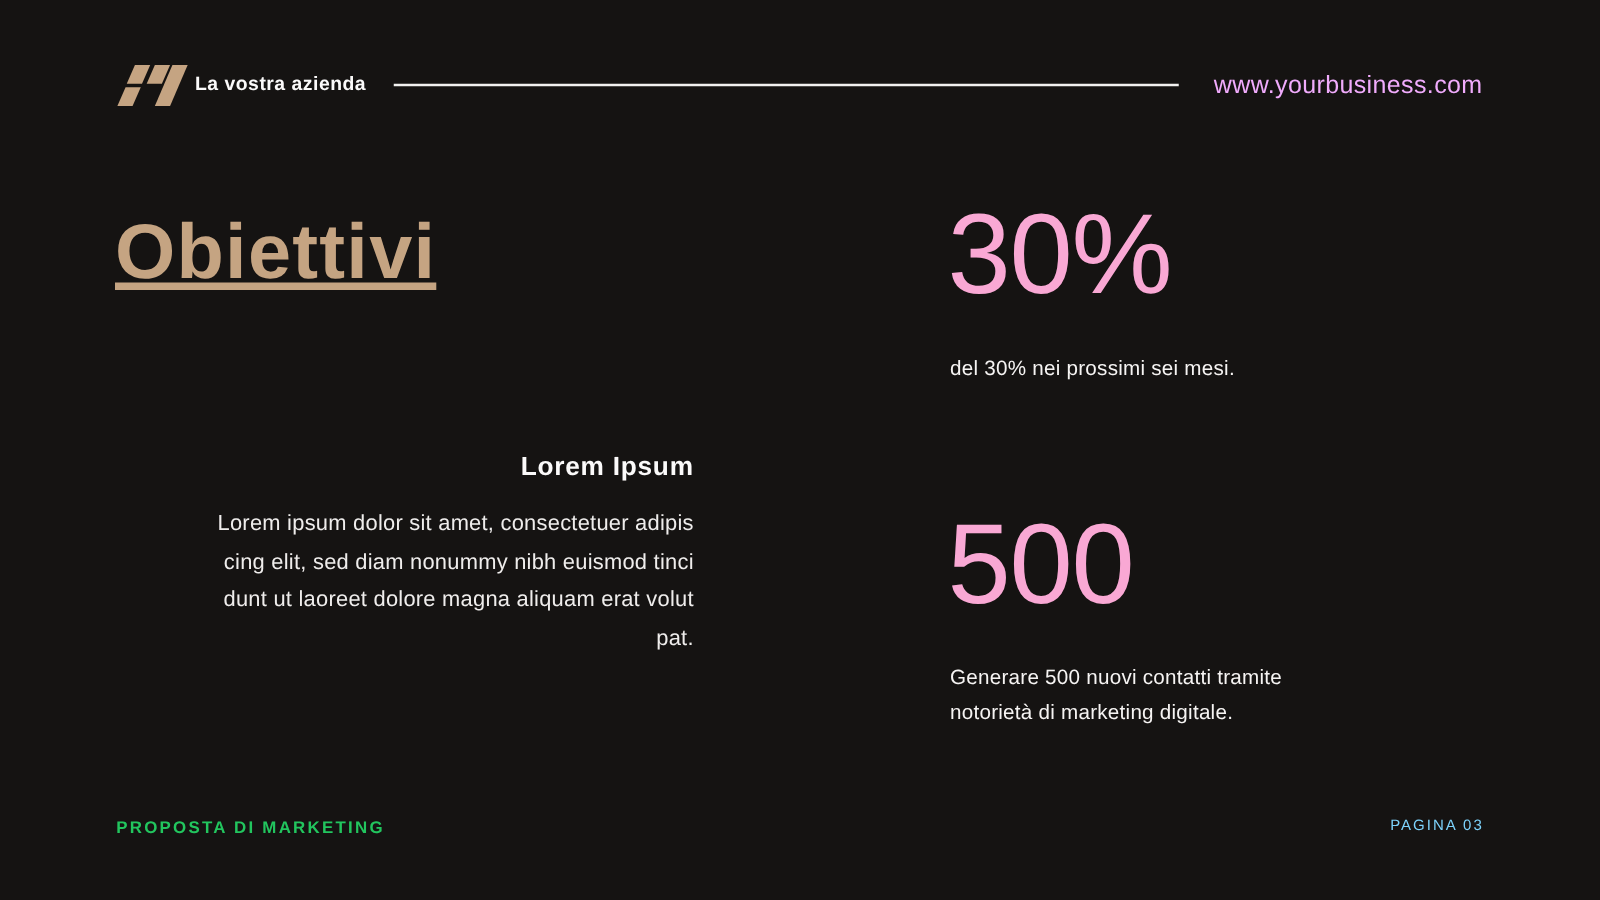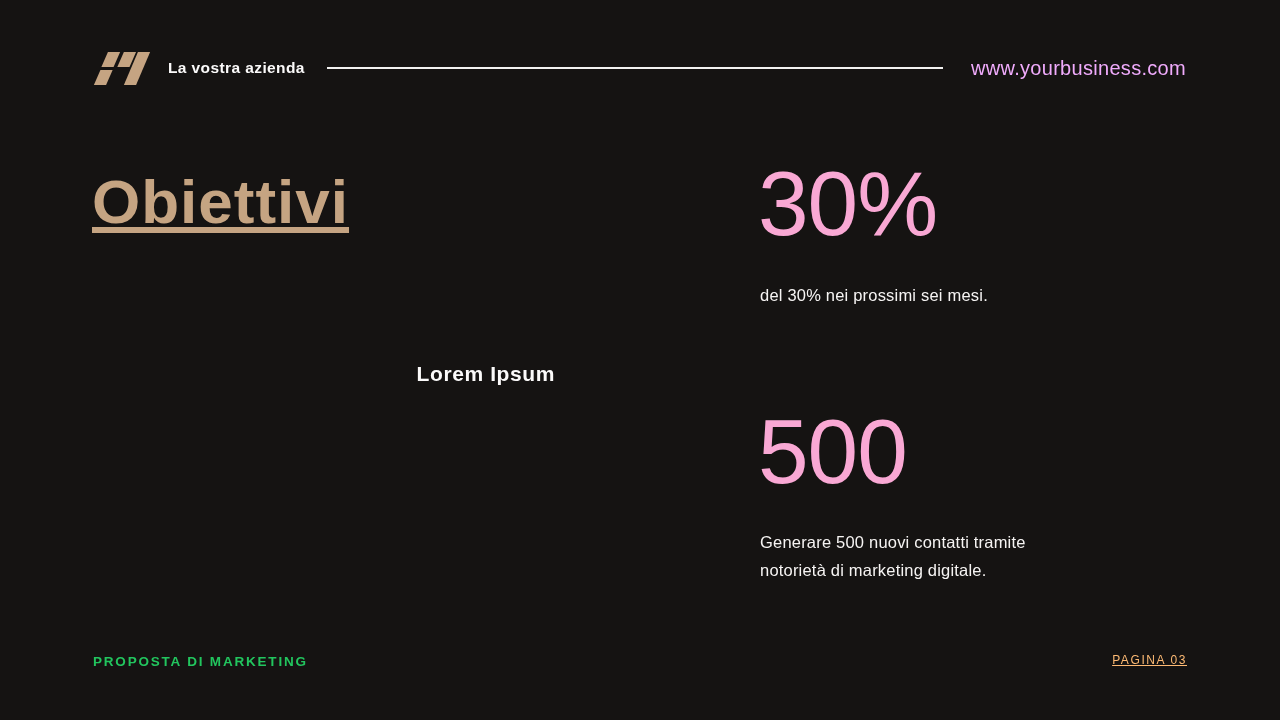--- a/index.html
+++ b/index.html
@@ -17,21 +17,21 @@
     position: absolute;
     left: 92px;
     right: 94px;
     top: 46px;
     height: 44px;
     display: flex;
     align-items: center;
   }
   .logo { width: 60px; height: 40px; flex: 0 0 auto; }
   .brand {
-    margin-left: 16px;
+    margin-left: 4px;
     font-size: 15.5px;
     font-weight: 700;
     letter-spacing: 0.4px;
     color: #fbfafa;
     white-space: nowrap;
   }
   .header-rule {
     flex: 1 1 auto;
     height: 2px;
     background: #f2f1f0;
@@ -111,23 +111,22 @@
     color: #22c55e;
     white-space: nowrap;
   }
   .footer-right {
     position: absolute;
     right: 93px;
     top: 653px;
     font-size: 12px;
     font-weight: 500;
     letter-spacing: 1.6px;
-    color: #fdba74;
+    color: #7dd3fc;
     white-space: nowrap;
-    text-decoration: underline;
   }
 </style>
 </head>
 <body>
 
 <div class="header">
   <svg class="logo" viewBox="0 0 64 40" xmlns="http://www.w3.org/2000/svg" aria-hidden="true">
     <g fill="#c5a482">
       <path d="M17 3 H30 L23 19 H10 Z"></path>
       <path d="M9 22 H22 L15 38 H2 Z"></path>
@@ -137,20 +136,26 @@
   </svg>
   <div class="brand">La vostra azienda</div>
   <div class="header-rule"></div>
   <div class="website">www.yourbusiness.com</div>
 </div>
 
 <h1 class="slide-title">Obiettivi</h1>
 
 <div class="left-block">
   <div class="left-heading">Lorem Ipsum</div>
+  <div class="left-paragraph">
+    <div class="pline">Lorem ipsum dolor sit amet, consectetuer adipis</div>
+    <div class="pline">cing elit, sed diam nonummy nibh euismod tinci</div>
+    <div class="pline">dunt ut laoreet dolore magna aliquam erat volut</div>
+    <div class="pline">pat.</div>
+  </div>
 </div>
 
 <div class="stats">
   <div class="stat-number first">30%</div>
   <div class="stat-caption first">
     <div class="cline">del 30% nei prossimi sei mesi.</div>
   </div>
 
   <div class="stat-number second">500</div>
   <div class="stat-caption second">

